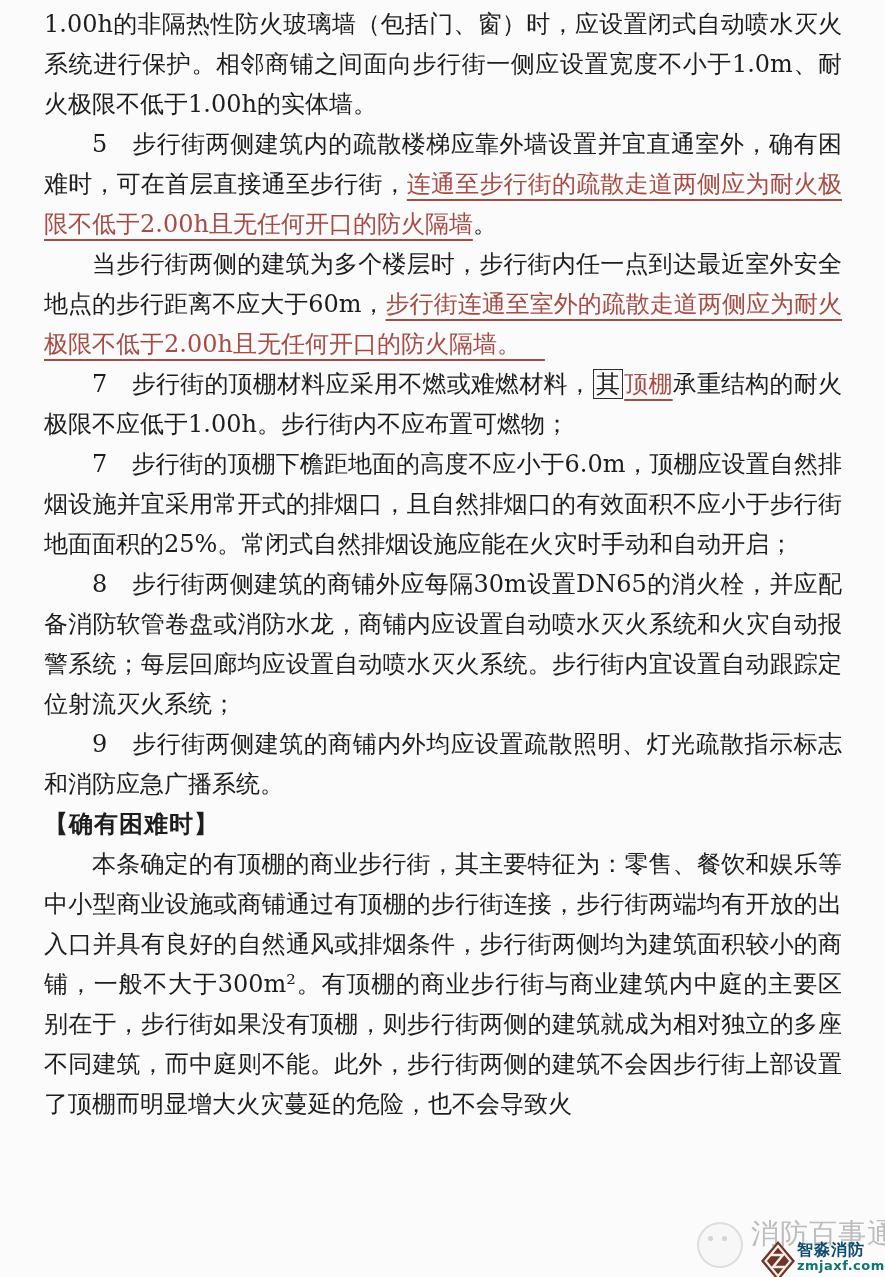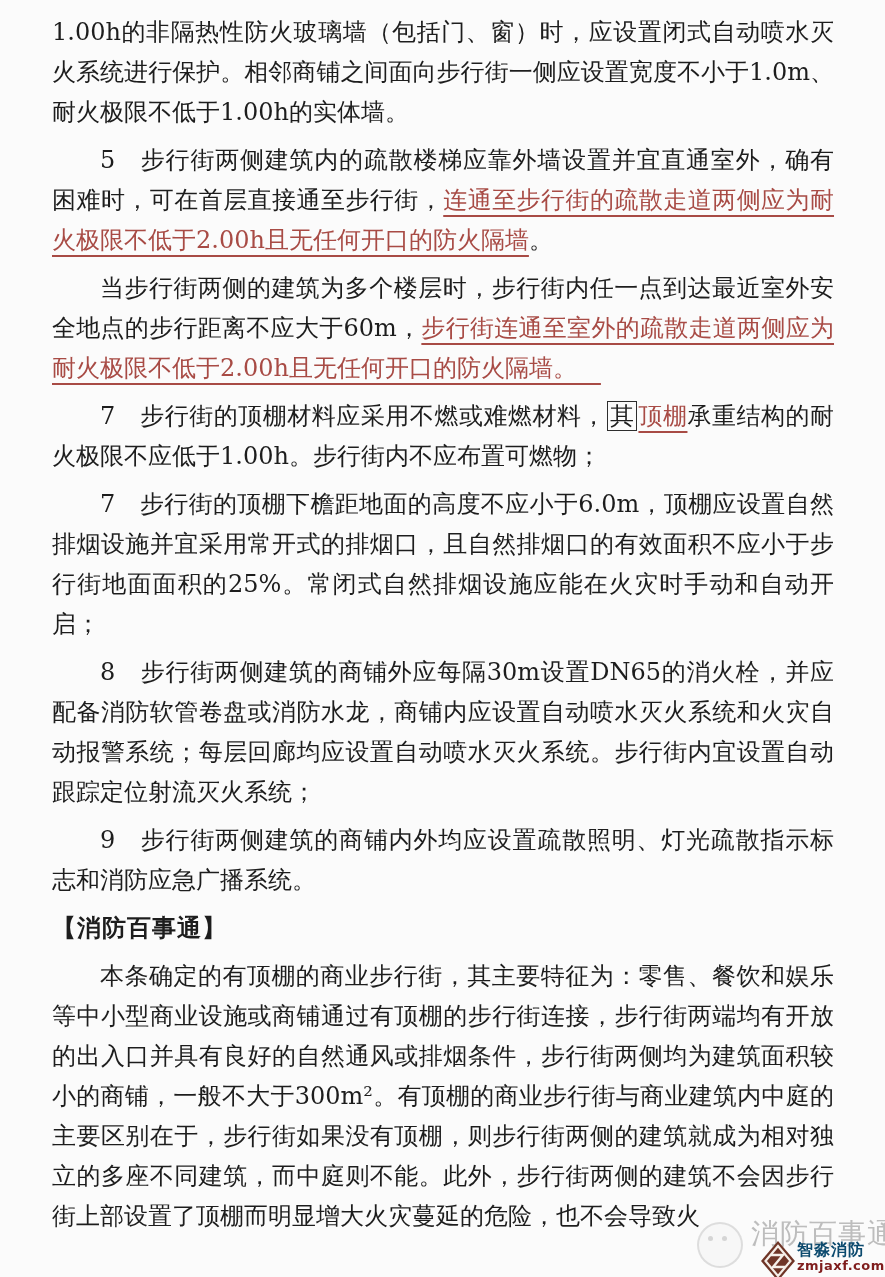--- a/index.html
+++ b/index.html
@@ -12,21 +12,21 @@
   }
   .page {
     position: absolute;
     left: 44px; top: 4px;
     width: 798px;
     color: #1d1d1d;
     font-size: 24px;
     line-height: 40px;
     text-align: justify;
   }
-  .para { margin: 8px; }
+  .para { margin: 0; }
   .para.indent { text-indent: 2em; }
   .para.heading { font-weight: bold; letter-spacing: 1px; }
   .seg-normal {}
   .seg-red {
     color: #a84b45;
     text-decoration: underline;
     text-decoration-color: #a84b45;
     text-decoration-thickness: 1.5px;
     text-underline-offset: 7px;
   }
@@ -75,38 +75,38 @@
     color: #0c4a6e;
     letter-spacing: 1px;
     white-space: nowrap;
   }
   .wm-url {
     position: absolute;
     left: 797px; top: 1258px;
     font-family: "DejaVu Sans", "Liberation Sans", sans-serif;
     font-size: 13px;
     font-weight: bold;
-    color: #7f1d1d;
+    color: #0f766e;
     letter-spacing: 0.5px;
     white-space: nowrap;
     text-align: right;
   }
 </style>
 </head>
 <body>
 
 <div class="page" id="doc-body">
     <p class="para"><span class="seg-normal">1.00h的非隔热性防火玻璃墙（包括门、窗）时，应设置闭式自动喷水灭火系统进行保护。相邻商铺之间面向步行街一侧应设置宽度不小于1.0m、耐火极限不低于1.00h的实体墙。</span></p>
     <p class="para indent"><span class="seg-normal">5　步行街两侧建筑内的疏散楼梯应靠外墙设置并宜直通室外，确有困难时，可在首层直接通至步行街，</span><span class="seg-red">连通至步行街的疏散走道两侧应为耐火极限不低于2.00h且无任何开口的防火隔墙</span><span class="seg-normal">。</span></p>
     <p class="para indent"><span class="seg-normal">当步行街两侧的建筑为多个楼层时，步行街内任一点到达最近室外安全地点的步行距离不应大于60m，</span><span class="seg-red">步行街连通至室外的疏散走道两侧应为耐火极限不低于2.00h且无任何开口的防火隔墙。　</span></p>
     <p class="para indent"><span class="seg-normal">7　步行街的顶棚材料应采用不燃或难燃材料，</span><span class="seg-boxed">其</span><span class="seg-red">顶棚</span><span class="seg-normal">承重结构的耐火极限不应低于1.00h。步行街内不应布置可燃物；</span></p>
     <p class="para indent"><span class="seg-normal">7　步行街的顶棚下檐距地面的高度不应小于6.0m，顶棚应设置自然排烟设施并宜采用常开式的排烟口，且自然排烟口的有效面积不应小于步行街地面面积的25%。常闭式自然排烟设施应能在火灾时手动和自动开启；</span></p>
     <p class="para indent"><span class="seg-normal">8　步行街两侧建筑的商铺外应每隔30m设置DN65的消火栓，并应配备消防软管卷盘或消防水龙，商铺内应设置自动喷水灭火系统和火灾自动报警系统；每层回廊均应设置自动喷水灭火系统。步行街内宜设置自动跟踪定位射流灭火系统；</span></p>
     <p class="para indent"><span class="seg-normal">9　步行街两侧建筑的商铺内外均应设置疏散照明、灯光疏散指示标志和消防应急广播系统。</span></p>
-    <p class="para heading"><span class="seg-normal">【消防百事通】</span></p>
+    <p class="para heading"><span class="seg-normal">【确有困难时】</span></p>
     <p class="para indent"><span class="seg-normal">本条确定的有顶棚的商业步行街，其主要特征为：零售、餐饮和娱乐等中小型商业设施或商铺通过有顶棚的步行街连接，步行街两端均有开放的出入口并具有良好的自然通风或排烟条件，步行街两侧均为建筑面积较小的商铺，一般不大于300m²。有顶棚的商业步行街与商业建筑内中庭的主要区别在于，步行街如果没有顶棚，则步行街两侧的建筑就成为相对独立的多座不同建筑，而中庭则不能。此外，步行街两侧的建筑不会因步行街上部设置了顶棚而明显增大火灾蔓延的危险，也不会导致火</span></p>
   </div>
 
 <div class="wm-circle"></div>
 <div class="wm-gray-text">消防百事通</div>
 <svg class="wm-logo" viewBox="0 0 34 40" xmlns="http://www.w3.org/2000/svg">
   <polygon points="17,0 34,20 17,40 0,20" fill="#6f3527"></polygon>
   <polygon points="17,5 29.5,20 17,35 4.5,20" fill="none" stroke="#f5efe9" stroke-width="2.2"></polygon>
   <path d="M10 14 L22 14 L12 26 L24 26" fill="none" stroke="#f5efe9" stroke-width="2.4"></path>
 </svg>

